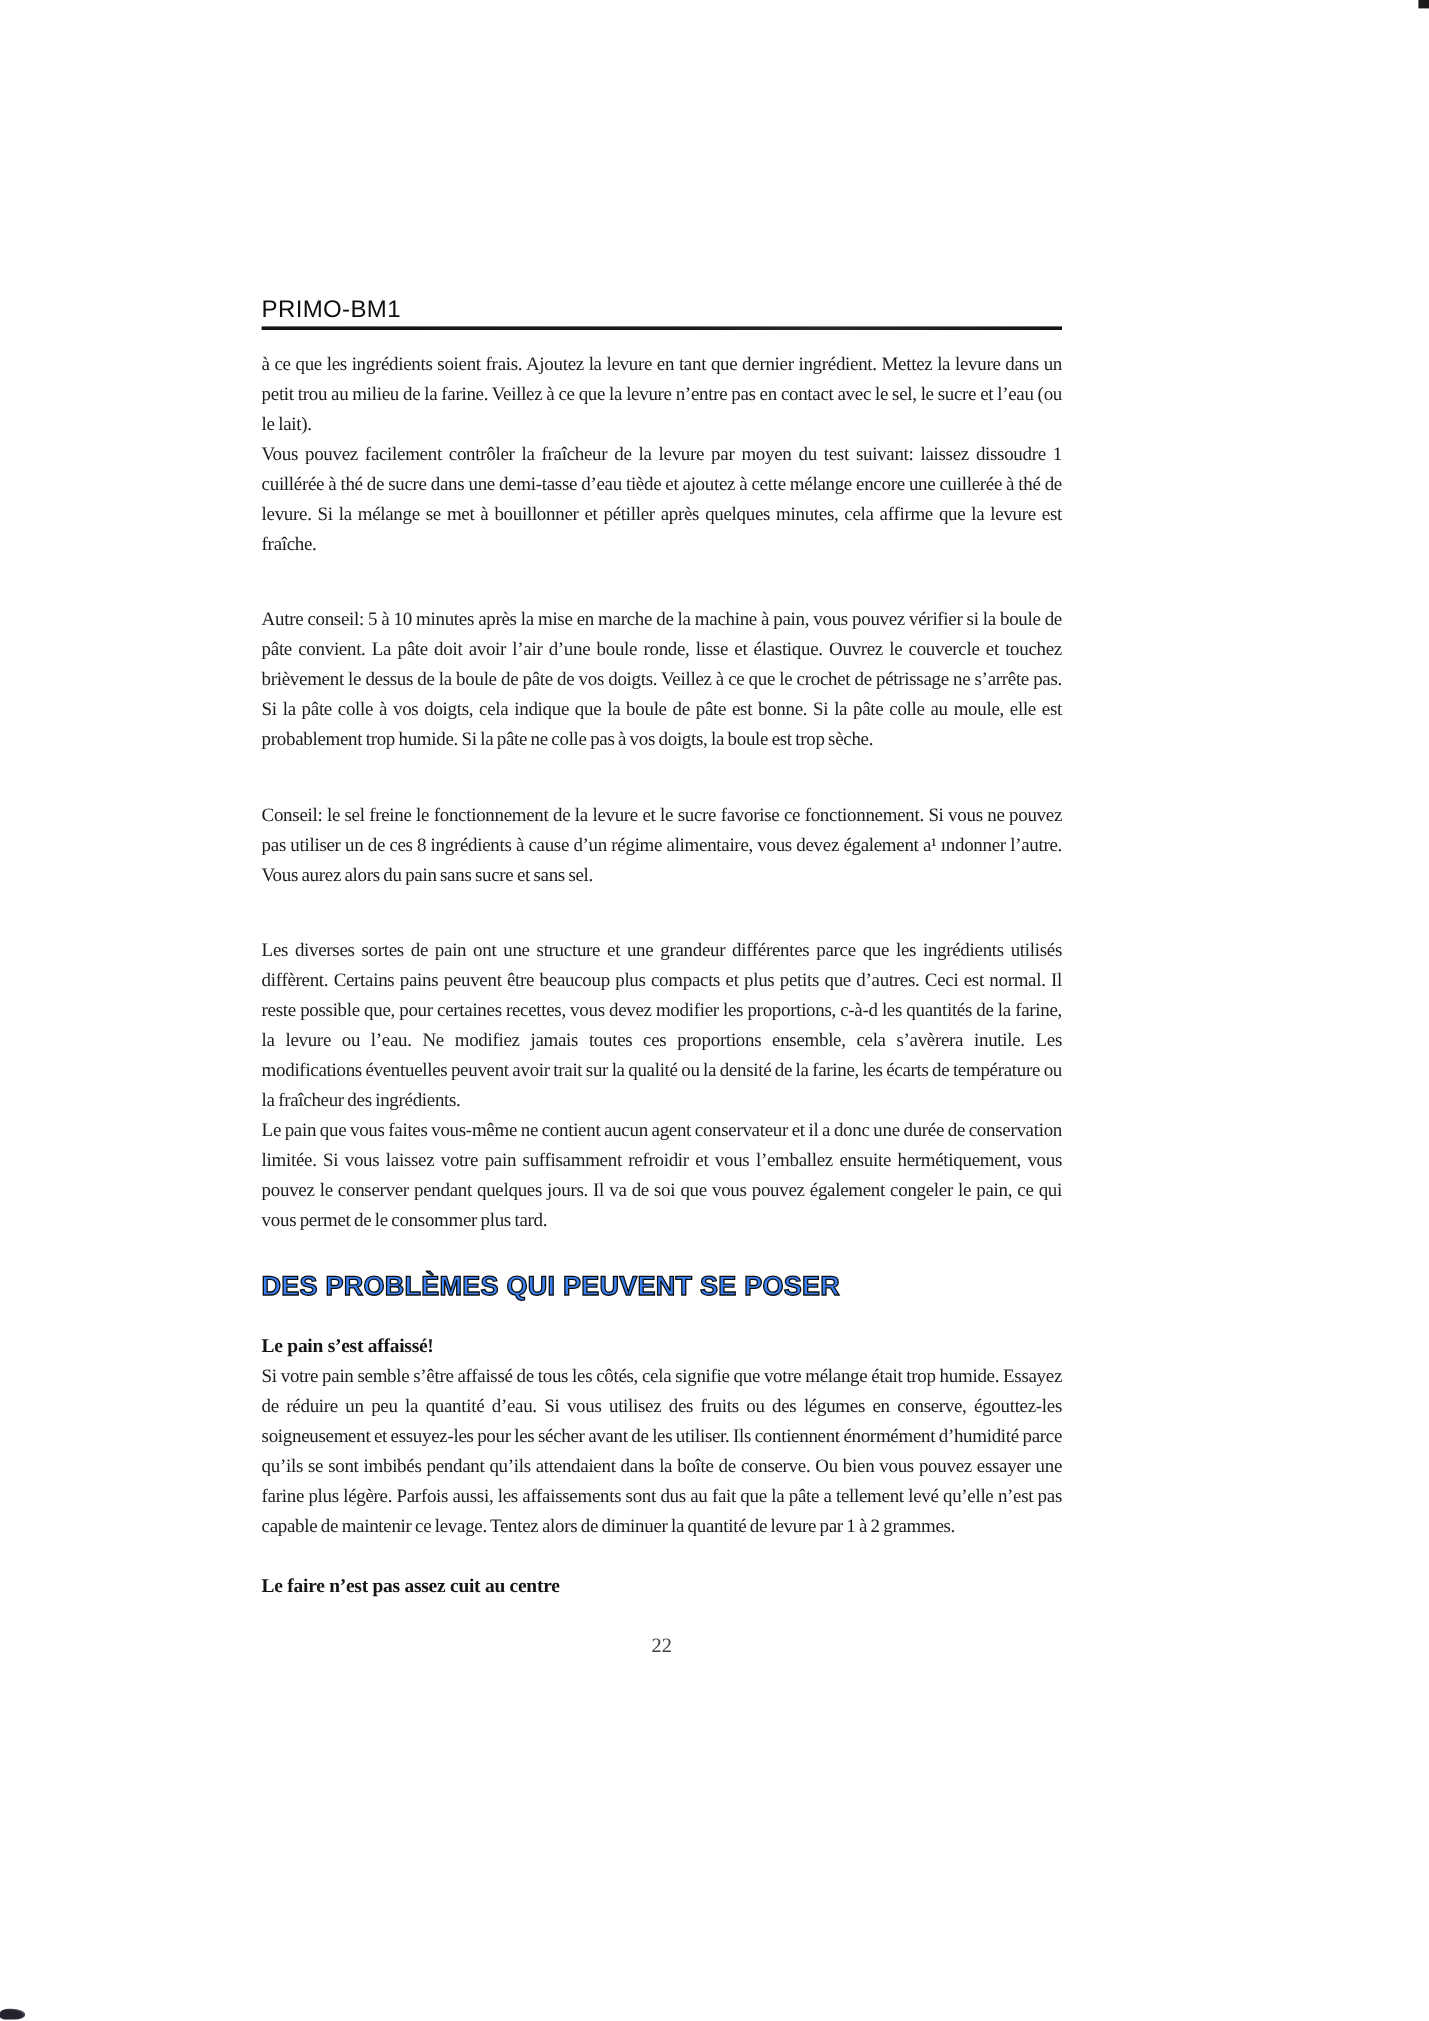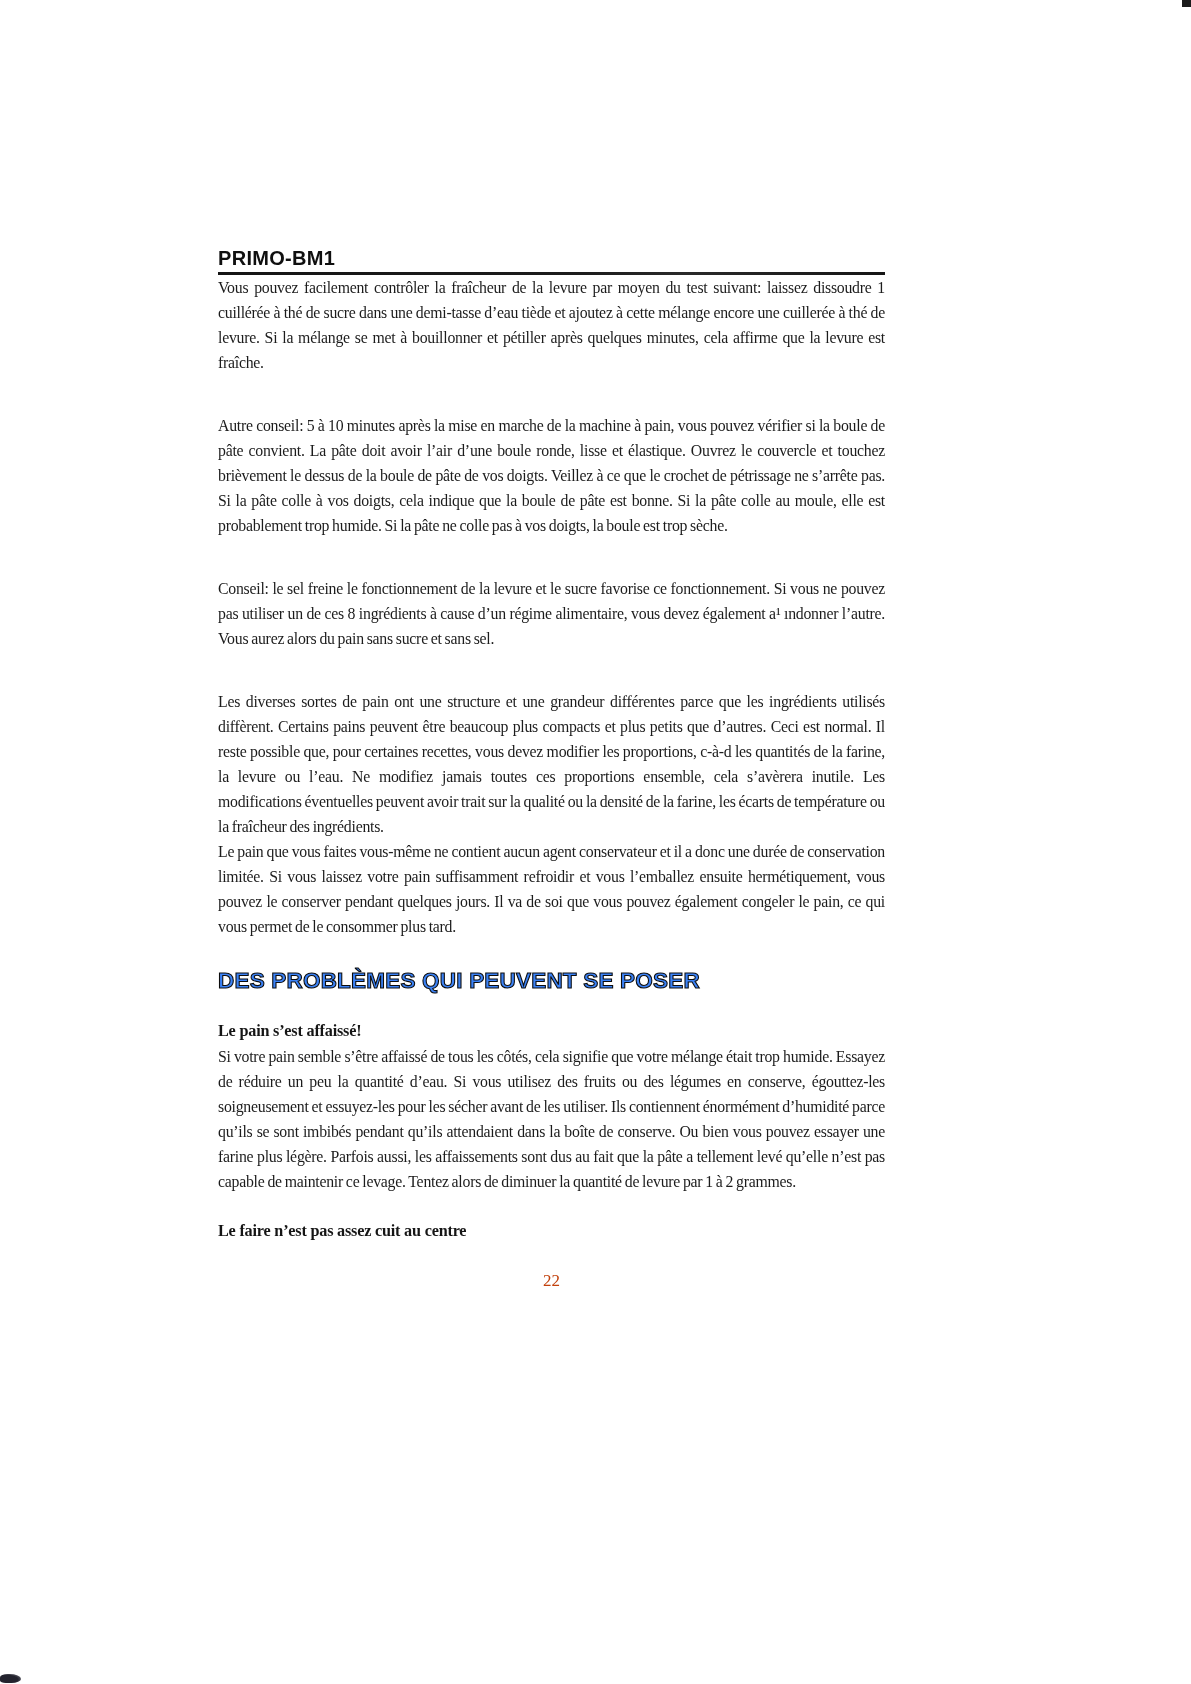--- a/index.html
+++ b/index.html
@@ -13,21 +13,21 @@
     color: #1d1d1d;
   }
   .text-block {
     position: absolute;
     left: 218px;
     top: 247px;
     width: 667px;
   }
   .doc-title {
     font-family: "Liberation Sans", sans-serif;
-    font-weight: 700;
+    font-weight: 400;
     font-size: 20px;
     letter-spacing: 0.3px;
     color: #0f0f0f;
     margin: 0;
     line-height: 22px;
   }
   .title-rule {
     height: 3px;
     background: linear-gradient(90deg, #141414 0%, #1c1c1c 55%, #2a2a2a 70%, #151515 100%);
     margin-top: 3px;
@@ -58,21 +58,21 @@
     font-size: 16.2px;
     line-height: 25px;
     font-weight: 700;
     letter-spacing: -0.2px;
     color: #151515;
   }
   .page-number {
     margin: 27px 0 0 0;
     text-align: center;
     font-size: 17px;
-    color: #c2410c;
+    color: #404040;
   }
   .artifact { position: absolute; }
   .artifact-top-right {
     left: 1182px; top: 0;
     width: 9px; height: 7px;
     background: #1b1b1b;
   }
   .artifact-bottom-left {
     left: 0; top: 1674px;
     width: 21px; height: 9px;
@@ -86,20 +86,21 @@
 <div class="page">
 
   <div class="artifact artifact-top-right"></div>
   <div class="artifact artifact-bottom-left"></div>
 
   <div class="text-block">
 
     <h1 class="doc-title">PRIMO-BM1</h1>
     <div class="title-rule"></div>
 
+    <p class="body-para mt-first">à ce que les ingrédients soient frais. Ajoutez la levure en tant que dernier ingrédient. Mettez la levure dans un petit trou au milieu de la farine. Veillez à ce que la levure n’entre pas en contact avec le sel, le sucre et l’eau (ou le lait).</p>
     <p class="body-para">Vous pouvez facilement contrôler la fraîcheur de la levure par moyen du test suivant: laissez dissoudre 1 cuillérée à thé de sucre dans une demi-tasse d’eau tiède et ajoutez à cette mélange encore une cuillerée à thé de levure. Si la mélange se met à bouillonner et pétiller après quelques minutes, cela affirme que la levure est fraîche.</p>
 
     <p class="body-para mt-gap">Autre conseil: 5 à 10 minutes après la mise en marche de la machine à pain, vous pouvez vérifier si la boule de pâte convient. La pâte doit avoir l’air d’une boule ronde, lisse et élastique. Ouvrez le couvercle et touchez brièvement le dessus de la boule de pâte de vos doigts. Veillez à ce que le crochet de pétrissage ne s’arrête pas. Si la pâte colle à vos doigts, cela indique que la boule de pâte est bonne. Si la pâte colle au moule, elle est probablement trop humide. Si la pâte ne colle pas à vos doigts, la boule est trop sèche.</p>
 
     <p class="body-para mt-gap">Conseil: le sel freine le fonctionnement de la levure et le sucre favorise ce fonctionnement. Si vous ne pouvez pas utiliser un de ces 8 ingrédients à cause d’un régime alimentaire, vous devez également a¹ ındonner l’autre. Vous aurez alors du pain sans sucre et sans sel.</p>
 
 
     <p class="body-para mt-gap">Les diverses sortes de pain ont une structure et une grandeur différentes parce que les ingrédients utilisés diffèrent. Certains pains peuvent être beaucoup plus compacts et plus petits que d’autres. Ceci est normal. Il reste possible que, pour certaines recettes, vous devez modifier les proportions, c-à-d les quantités de la farine, la levure ou l’eau. Ne modifiez jamais toutes ces proportions ensemble, cela s’avèrera inutile. Les modifications éventuelles peuvent avoir trait sur la qualité ou la densité de la farine, les écarts de température ou la fraîcheur des ingrédients.</p>
     <p class="body-para">Le pain que vous faites vous-même ne contient aucun agent conservateur et il a donc une durée de conservation limitée. Si vous laissez votre pain suffisamment refroidir et vous l’emballez ensuite hermétiquement, vous pouvez le conserver pendant quelques jours. Il va de soi que vous pouvez également congeler le pain, ce qui vous permet de le consommer plus tard.</p>
 

